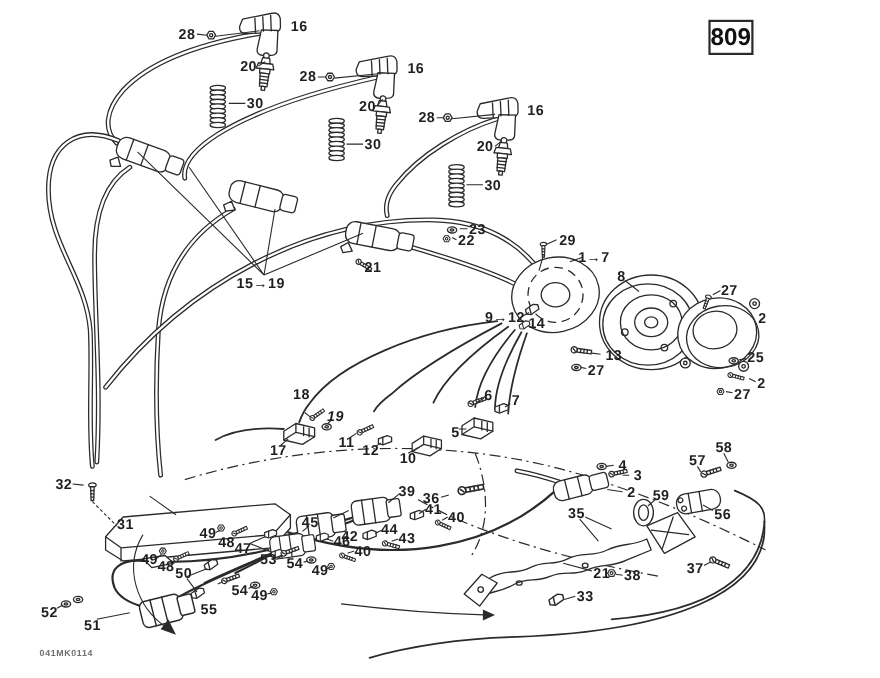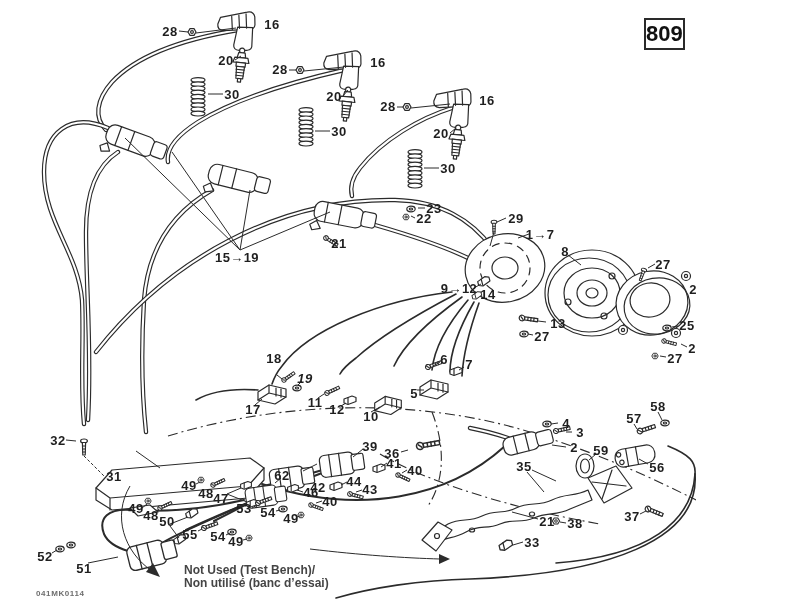--- a/index.html
+++ b/index.html
@@ -400,46 +400,42 @@
       <span class="callout" style="left: 601px; top: 450px;">59</span>
       <span class="callout" style="left: 657px; top: 467px;">56</span>
       <span class="callout" style="left: 524px; top: 466px;">35</span>
       <span class="callout" style="left: 58px; top: 440px;">32</span>
       <span class="callout" style="left: 114px; top: 446px; margin-top: 30px;">31</span>
       <span class="callout" style="left: 370px; top: 446px;">39</span>
       <span class="callout" style="left: 392px; top: 453px;">36</span>
       <span class="callout" style="left: 394px; top: 463px;">41</span>
       <span class="callout" style="left: 415px; top: 470px;">40</span>
       <span class="callout" style="left: 318px; top: 487px; text-align: right;">42</span>
-      <span class="callout" style="left: 282px; top: 475px;">62</span>
+      <span class="callout" style="left: 282px; top: 475px;">45</span>
       <span class="callout" style="left: 354px; top: 481px;">44</span>
       <span class="callout" style="left: 370px; top: 489px;">43</span>
       <span class="callout" style="left: 311px; top: 492px;">46</span>
       <span class="callout" style="left: 330px; top: 501px;">40</span>
       <span class="callout" style="left: 189px; top: 485px;">49</span>
       <span class="callout" style="left: 206px; top: 493px;">48</span>
       <span class="callout" style="left: 221px; top: 498px;">47</span>
       <span class="callout" style="left: 136px; top: 508px;">49</span>
       <span class="callout" style="left: 151px; top: 515px;">48</span>
       <span class="callout" style="left: 167px; top: 521px;">50</span>
       <span class="callout" style="left: 244px; top: 508px;">53</span>
       <span class="callout" style="left: 268px; top: 512px;">54</span>
       <span class="callout" style="left: 291px; top: 518px;">49</span>
-      <span class="callout" style="left: 190px; top: 534px; text-align: center;">55</span>
+      <span class="callout" style="left: 190px; top: 554px; text-align: center;">55</span>
       <span class="callout" style="left: 218px; top: 536px;">54</span>
       <span class="callout" style="left: 236px; top: 541px;">49</span>
       <span class="callout" style="left: 547px; top: 521px;">21</span>
       <span class="callout" style="left: 575px; top: 523px;">38</span>
       <span class="callout" style="left: 632px; top: 516px;">37</span>
       <span class="callout" style="left: 532px; top: 542px;">33</span>
       <span class="callout" style="left: 45px; top: 556px;">52</span>
       <span class="callout" style="left: 84px; top: 568px;">51</span>
     </div>
 
   <div class="badge">809</div>
 
-  <div class="note note-notused">
-    <div>Not Used (Test Bench)/</div>
-    <div>Non utilisé (banc d’essai)</div>
-  </div>
 
   <div class="doc-code">041MK0114</div>
 </div>
 
 </body></html>

